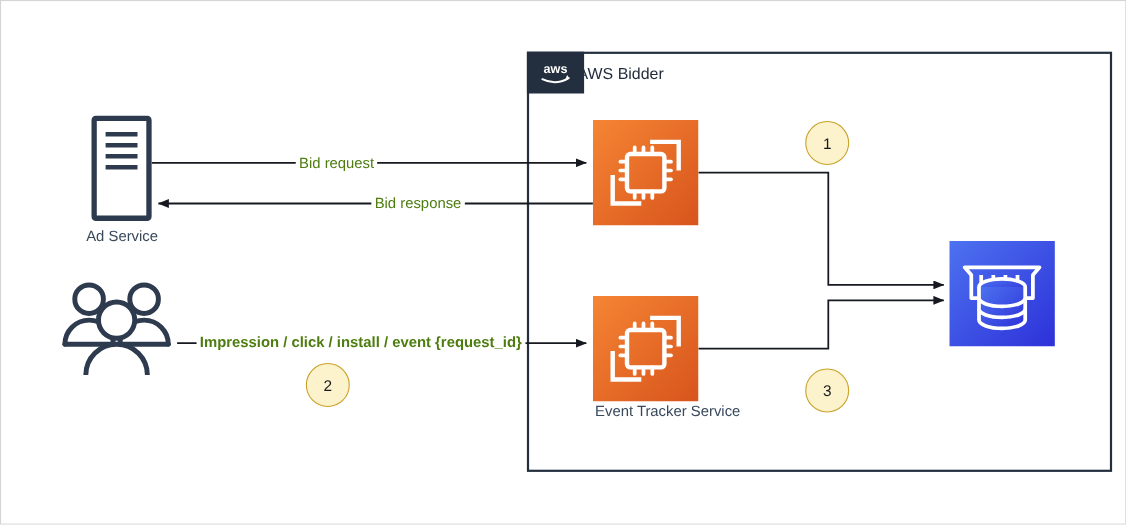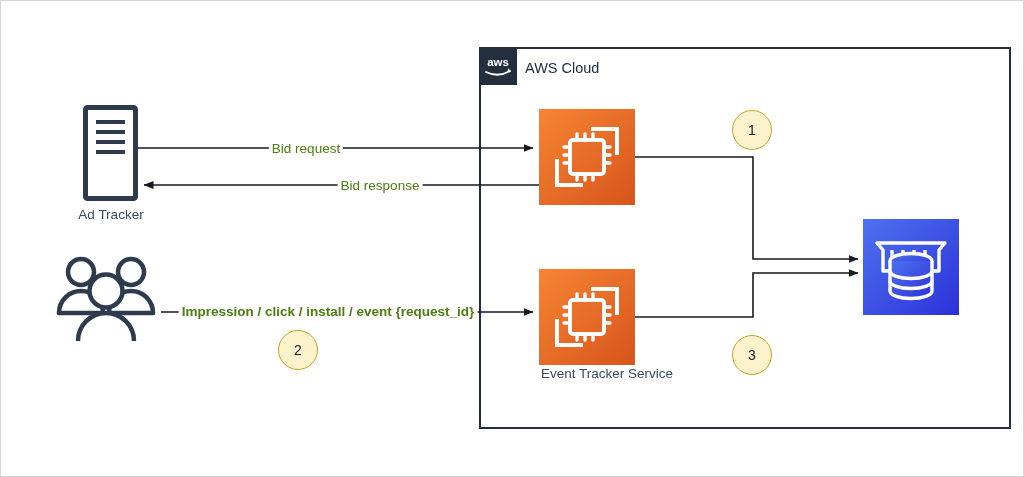--- a/index.html
+++ b/index.html
@@ -25,21 +25,21 @@
     top: 46px;
     width: 532px;
     height: 382px;
     border: 2px solid #232F3E;
     box-sizing: border-box;
   }
   .cloud-badge {
     position: absolute;
     left: 478px;
     top: 46px;
-    width: 38px;
+    width: 52px;
     height: 38px;
     background: #232F3E;
     box-sizing: border-box;
     display: flex;
     flex-direction: column;
     align-items: center;
     justify-content: center;
   }
   .cloud-badge svg { display: block; }
   .cloud-title {
@@ -109,21 +109,21 @@
 <div id="canvas">
 
   <div class="cloud-box"></div>
   <div class="cloud-badge">
     <svg width="32" height="26" viewBox="0 0 32 26" aria-hidden="true">
       <text x="16" y="13" text-anchor="middle" fill="#ffffff" font-family="Liberation Sans, sans-serif" font-size="11.5" font-weight="bold">aws</text>
       <path d="M4 19 Q16 25 28 18" stroke="#ffffff" stroke-width="1.8" fill="none" stroke-linecap="round"></path>
       <path d="M26.6 15.2 L28.6 18.4 L25 19.1 Z" fill="#ffffff"></path>
     </svg>
   </div>
-  <div class="cloud-title">AWS Cloud</div>
+  <div class="cloud-title">AWS Bidder</div>
 
   <svg class="conn" aria-hidden="true">
     <defs>
       <marker id="arrow" markerWidth="10" markerHeight="8" refX="9.5" refY="4" orient="auto" markerUnits="userSpaceOnUse">
         <path d="M0,0 L10,4 L0,8 Z" fill="#16191f"></path>
       </marker>
     </defs>
 
     <path d="M137,147 L532,147" stroke="#16191f" stroke-width="1.6" fill="none" marker-end="url(#arrow)"></path>
 
@@ -142,21 +142,21 @@
 
   <div class="lineart" style="left:82px; top:104px;">
     <svg width="55" height="96" viewBox="0 0 55 96" aria-hidden="true">
       <rect x="2.5" y="2.5" width="50" height="91" rx="2" ry="2" fill="#ffffff" stroke="#2E3B4E" stroke-width="5"></rect>
       <line x1="13" y1="17" x2="42" y2="17" stroke="#2E3B4E" stroke-width="4"></line>
       <line x1="13" y1="27" x2="42" y2="27" stroke="#2E3B4E" stroke-width="4"></line>
       <line x1="13" y1="37" x2="42" y2="37" stroke="#2E3B4E" stroke-width="4"></line>
       <line x1="13" y1="47" x2="42" y2="47" stroke="#2E3B4E" stroke-width="4"></line>
     </svg>
   </div>
-  <div class="node-label" style="left:40px; top:205px; width:140px;">Ad Tracker</div>
+  <div class="node-label" style="left:40px; top:205px; width:140px;">Ad Service</div>
 
   <div class="lineart" style="left:50px; top:252px;">
     <svg width="110" height="88" viewBox="0 0 110 88" aria-hidden="true">
       <g fill="none" stroke="#2E3B4E" stroke-width="4.5" stroke-linecap="round">
 
         <circle cx="30" cy="19" r="13"></circle>
         <path d="M8 60 a22 22 0 0 1 44 0"></path>
         <line x1="8" y1="60" x2="52" y2="60"></line>
 
         <circle cx="80" cy="19" r="13"></circle>

